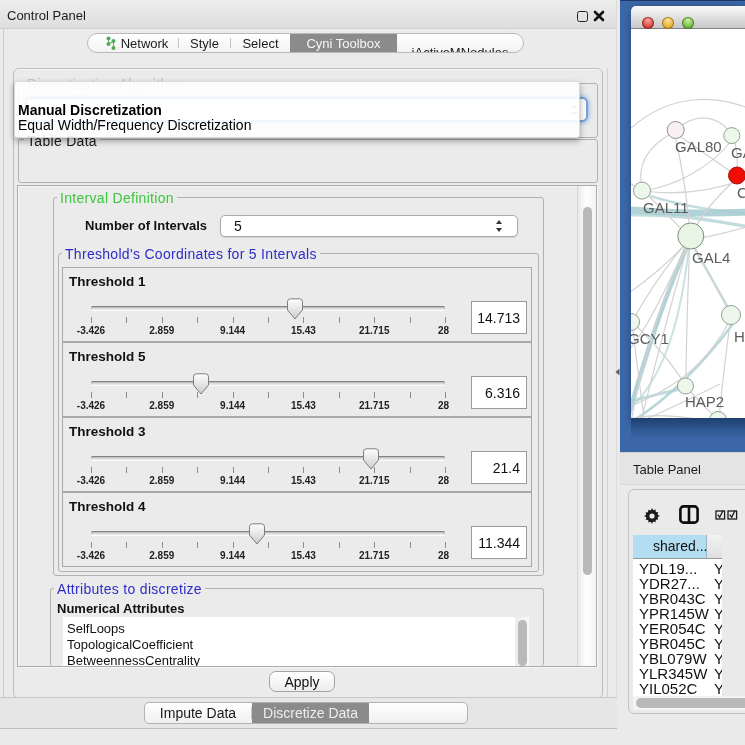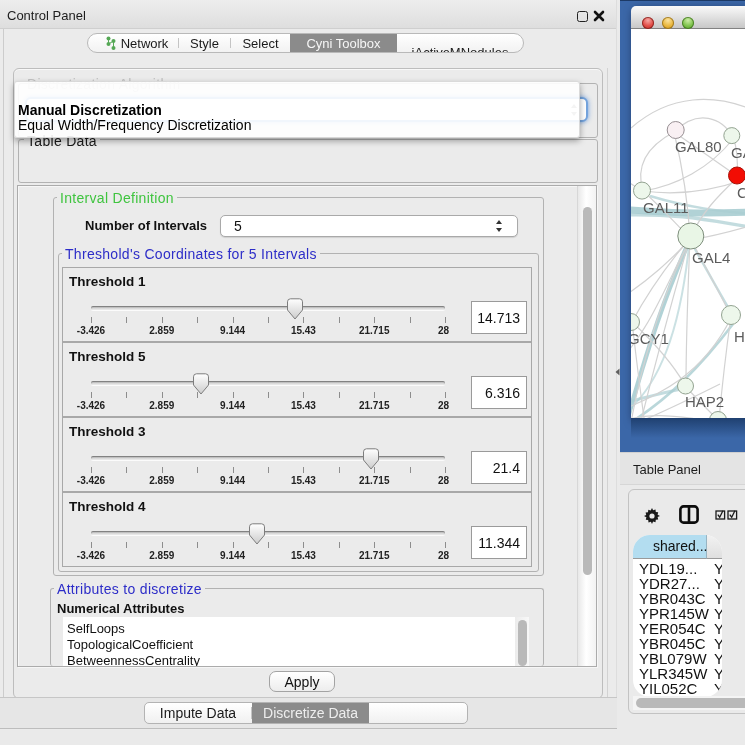--- a/index.html
+++ b/index.html
@@ -347,21 +347,21 @@
     </svg>
   <svg class="abs" style="left:715px;top:509px;" width="24" height="11" viewBox="0 0 24 11">
       <g stroke="#1a1a1a" fill="none" stroke-width="1.3">
         <rect x="1" y="2" width="8.6" height="8"></rect>
         <path d="M2.8 5.6l1.9 2.6 3.2-6.4"></path>
         <rect x="13" y="2" width="8.6" height="8"></rect>
         <path d="M14.8 5.6l1.9 2.6 3.2-6.4"></path>
       </g>
     </svg>
 
-  <div class="abs" style="left:633px;top:535px;width:89px;height:162px;background:#fff;overflow:hidden;border-radius:17px;">
+  <div class="abs" style="left:633px;top:535px;width:89px;height:162px;background:#fff;overflow:hidden;">
     <div style="position:absolute;left:0;top:0;width:73px;height:23px;background:#b3ddf0;border-right:1px solid #98b4c2;border-bottom:1px solid #9a9a9a;font-size:14px;color:#111;line-height:23px;padding-left:0;text-indent:20px;">shared...</div>
     <div style="position:absolute;left:74px;top:0;width:60px;height:23px;background:linear-gradient(#f2f2f2,#dfdfdf);border-bottom:1px solid #9a9a9a;font-size:14px;color:#111;line-height:23px;padding-left:30px;">n</div>
     <div id="tablerows" style="position:absolute;left:0;top:26px;font-size:15px;color:#111;">
         <div style="position:absolute;left:6px;top:0px;height:15px;line-height:15px;white-space:nowrap;">YDL19...</div>
         <div style="position:absolute;left:81px;top:0px;height:15px;line-height:15px;white-space:nowrap;">YDL1</div>
         <div style="position:absolute;left:6px;top:15px;height:15px;line-height:15px;white-space:nowrap;">YDR27...</div>
         <div style="position:absolute;left:81px;top:15px;height:15px;line-height:15px;white-space:nowrap;">YDR2</div>
         <div style="position:absolute;left:6px;top:30px;height:15px;line-height:15px;white-space:nowrap;">YBR043C</div>
         <div style="position:absolute;left:81px;top:30px;height:15px;line-height:15px;white-space:nowrap;">YBR0</div>
         <div style="position:absolute;left:6px;top:45px;height:15px;line-height:15px;white-space:nowrap;text-align:center;">YPR145W</div>

